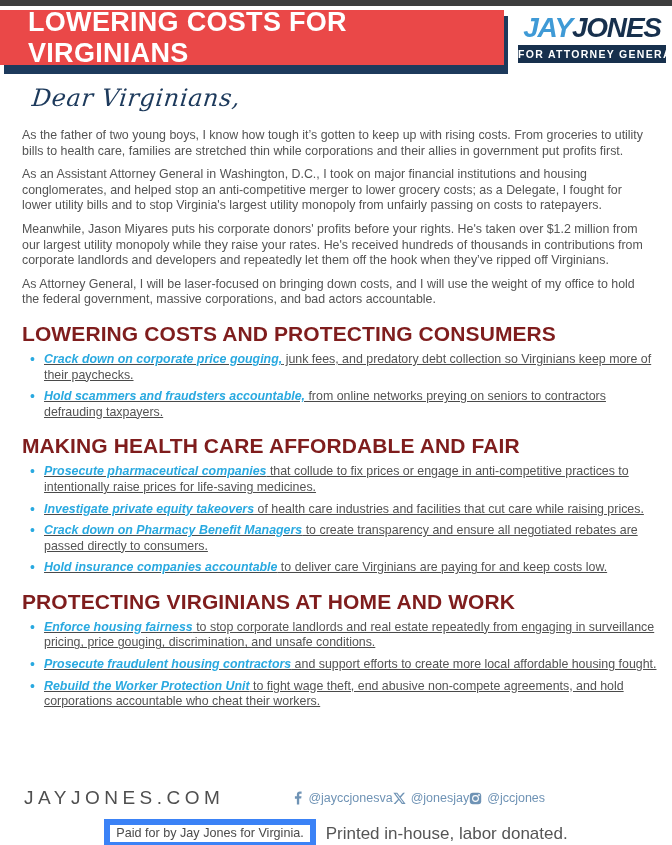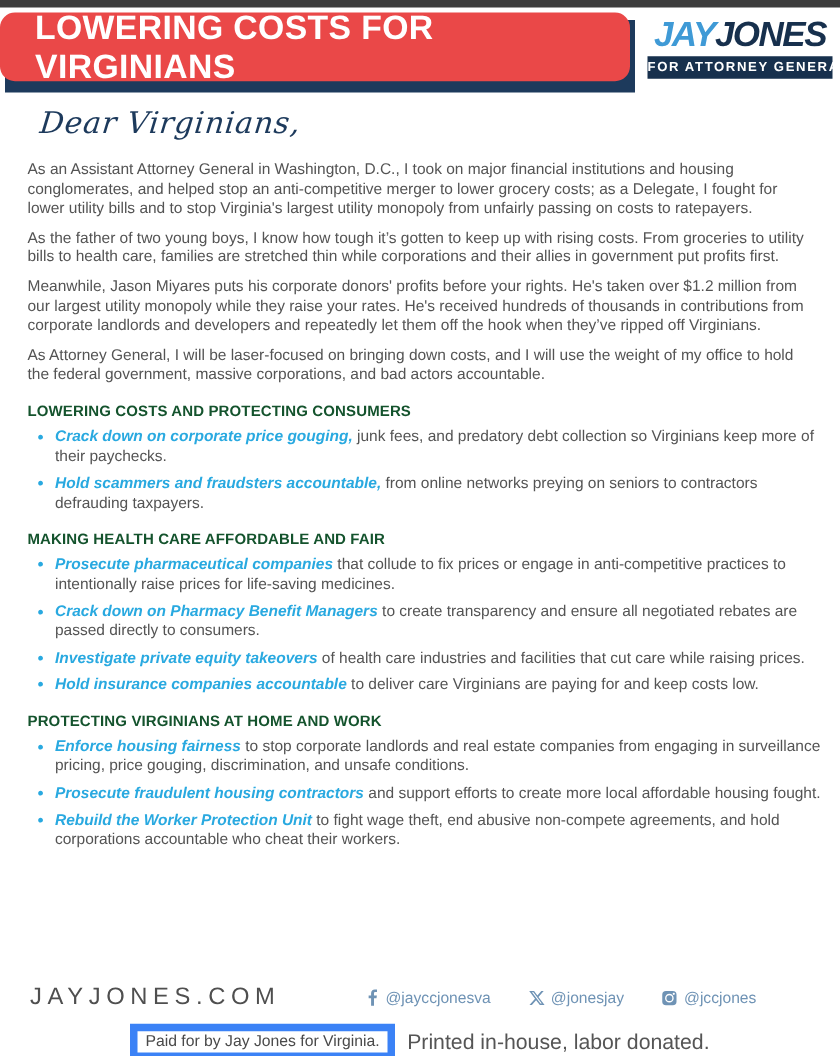--- a/index.html
+++ b/index.html
@@ -40,21 +40,20 @@
     background: #1d3a5c;
   }
   .header-banner {
     position: absolute;
     top: 4px; left: 0;
     width: 504px;
     height: 55px;
     background: #ea4848;
     display: flex;
     align-items: center;
-    border-radius: 12px;
   }
   .header-title {
     color: #ffffff;
     font-size: 27px;
     font-weight: bold;
     letter-spacing: 0.3px;
     padding-left: 28px;
     font-family: "Liberation Sans", sans-serif;
   }
 
@@ -106,31 +105,32 @@
 
   p.para {
     font-size: 12.4px;
     line-height: 15.6px;
     margin: 0 0 8px 0;
     color: #545454;
     width: 630px;
   }
 
   h2.section-heading {
-    font-size: 12px;
-    font-weight: bold;
-    color: #14532d;
+    font-size: 21px;
+    font-weight: bold;
+    color: #7f1d1d;
     margin: 14px 0 6px 0;
     letter-spacing: 0.1px;
   }
 
   ul.bullets {
     list-style: none;
     margin: 0 0 2px 0;
     padding: 0;
+    text-decoration: underline;
   }
   ul.bullets li {
     position: relative;
     padding-left: 22px;
     margin-bottom: 6px;
     font-size: 12.4px;
     line-height: 15.6px;
     color: #545454;
     width: 618px;
   }
@@ -166,21 +166,20 @@
   .website {
     font-size: 19px;
     color: #4f4f4f;
     letter-spacing: 4.5px;
     font-family: "Liberation Sans", sans-serif;
   }
   .socials {
     display: flex;
     align-items: flex-start;
     margin-left: 68px;
-    gap: 30px;
   }
   .social {
     display: flex;
     align-items: center;
     gap: 5px;
     color: #6f93b5;
     font-size: 12.5px;
   }
   .social svg { display: block; }
   .social-handle { color: #6f93b5; }
@@ -219,45 +218,45 @@
   <div class="logo">
     <div class="logo-word"><span class="logo-jay">JAY</span><span class="logo-jones">JONES</span></div>
     <div class="logo-bar">FOR ATTORNEY GENERAL</div>
   </div>
 </div>
 
 <div class="content">
 
   <div class="salutation">Dear Virginians,</div>
 
+  <p class="para">As the father of two young boys, I know how tough it’s gotten to keep up with rising costs. From groceries to utility bills to health care, families are stretched thin while corporations and their allies in government put profits first.</p>
   <p class="para">As an Assistant Attorney General in Washington, D.C., I took on major financial institutions and housing conglomerates, and helped stop an anti-competitive merger to lower grocery costs; as a Delegate, I fought for lower utility bills and to stop Virginia's largest utility monopoly from unfairly passing on costs to ratepayers.</p>
-  <p class="para">As the father of two young boys, I know how tough it’s gotten to keep up with rising costs. From groceries to utility bills to health care, families are stretched thin while corporations and their allies in government put profits first.</p>
   <p class="para">Meanwhile, Jason Miyares puts his corporate donors' profits before your rights. He's taken over $1.2 million from our largest utility monopoly while they raise your rates. He's received hundreds of thousands in contributions from corporate landlords and developers and repeatedly let them off the hook when they’ve ripped off Virginians.</p>
   <p class="para">As Attorney General, I will be laser-focused on bringing down costs, and I will use the weight of my office to hold the federal government, massive corporations, and bad actors accountable.</p>
 
   
   <h2 class="section-heading">LOWERING COSTS AND PROTECTING CONSUMERS</h2>
   <ul class="bullets">
     <li><span class="lead">Crack down on corporate price gouging,</span><span> junk fees, and predatory debt collection so Virginians keep more of their paychecks.</span></li>
     <li><span class="lead">Hold scammers and fraudsters accountable,</span><span> from online networks preying on seniors to contractors defrauding taxpayers.</span></li>
   </ul>
 
   
   <h2 class="section-heading">MAKING HEALTH CARE AFFORDABLE AND FAIR</h2>
   <ul class="bullets">
     <li><span class="lead">Prosecute pharmaceutical companies</span><span> that collude to fix prices or engage in anti-competitive practices to intentionally raise prices for life-saving medicines.</span></li>
+    <li><span class="lead">Investigate private equity takeovers</span><span> of health care industries and facilities that cut care while raising prices.</span></li>
     <li><span class="lead">Crack down on Pharmacy Benefit Managers</span><span> to create transparency and ensure all negotiated rebates are passed directly to consumers.</span></li>
-    <li><span class="lead">Investigate private equity takeovers</span><span> of health care industries and facilities that cut care while raising prices.</span></li>
     <li><span class="lead">Hold insurance companies accountable</span><span> to deliver care Virginians are paying for and keep costs low.</span></li>
   </ul>
 
   
   <h2 class="section-heading">PROTECTING VIRGINIANS AT HOME AND WORK</h2>
   <ul class="bullets">
-    <li><span class="lead">Enforce housing fairness</span><span> to stop corporate landlords and real estate companies from engaging in surveillance pricing, price gouging, discrimination, and unsafe conditions.</span></li>
+    <li><span class="lead">Enforce housing fairness</span><span> to stop corporate landlords and real estate repeatedly from engaging in surveillance pricing, price gouging, discrimination, and unsafe conditions.</span></li>
     <li><span class="lead">Prosecute fraudulent housing contractors</span><span> and support efforts to create more local affordable housing fought.</span></li>
     <li><span class="lead">Rebuild the Worker Protection Unit</span><span> to fight wage theft, end abusive non-compete agreements, and hold corporations accountable who cheat their workers.</span></li>
   </ul>
 
 </div>
 
 <div class="footer">
   <div class="footer-row">
     <div class="website">JAYJONES.COM</div>
     <div class="socials">

